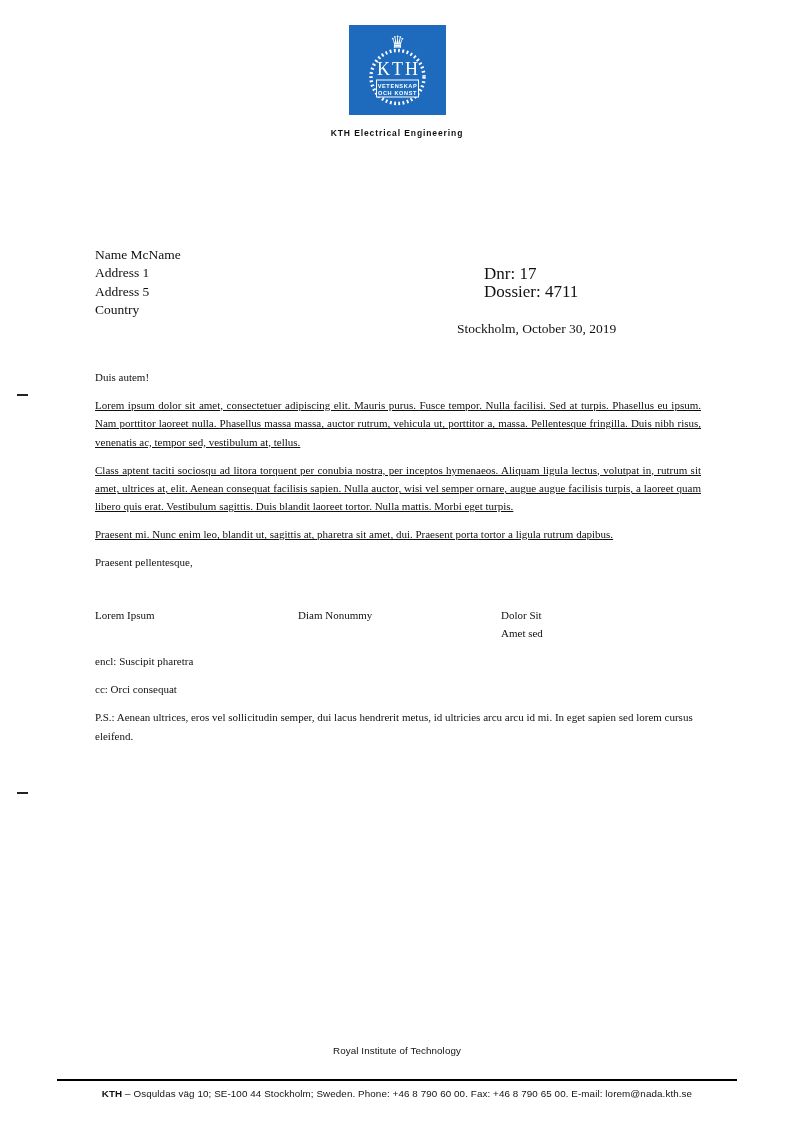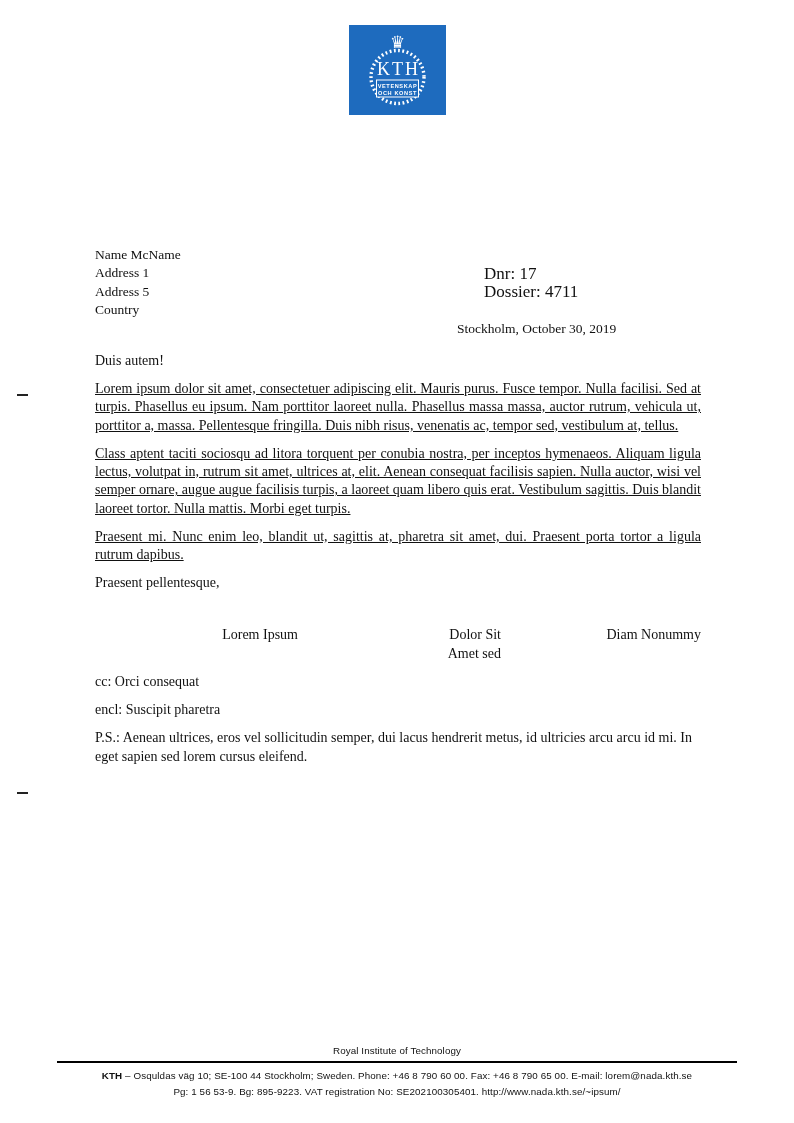--- a/index.html
+++ b/index.html
@@ -82,32 +82,31 @@
     left: 457px;
     top: 320px;
     font-size: 13.5px;
     line-height: 18.4px;
   }
 
   
   .letter-body {
     position: absolute;
     left: 95px;
-    top: 352px;
+    top: 368px;
     width: 606px;
-    font-size: 14px;
+    font-size: 11px;
     line-height: 18.4px;
   }
   .letter-body p { margin: 0 0 9.5px 0; }
   .letter-body p.justified { text-align: justify; text-decoration: underline; }
   .closing { margin-top: 8px !important; }
   .sig-row {
     display: flex;
     margin: 34px 0 10px 0;
-    text-align: right;
   }
   .sig-col { width: 203px; }
   .sig-col:last-child { width: 200px; }
 
   
   .fold-mark {
     position: absolute;
     left: 17px;
     width: 11px;
     height: 2px;
@@ -120,21 +119,21 @@
   .footer {
     position: absolute;
     left: 0;
     width: 100%;
     top: 1045px;
     font-family: "Liberation Sans", sans-serif;
     font-size: 9.8px;
     letter-spacing: 0.1px;
     text-align: center;
   }
-  .institute { margin-bottom: 5px; }
+  .institute { margin-bottom: 23px; }
   .footer-rule {
     width: 680px;
     height: 1.6px;
     background: #000;
     margin: 0 auto 5px auto;
   }
   .f-line { line-height: 16.5px; }
 </style>
 </head>
 <body>
@@ -144,20 +143,21 @@
   <div class="letterhead">
     <svg class="logo" viewBox="0 0 97 90" aria-hidden="true">
       <rect class="logo-bg" x="0" y="0" width="97" height="90"></rect>
       <text class="crown" x="48.5" y="23">♛</text>
       <circle class="wreath" cx="48.5" cy="52" r="26.5"></circle>
       <text class="logo-kth" x="49.5" y="50">KTH</text>
       <rect class="motto-box" x="27.5" y="55" width="42" height="17"></rect>
       <text class="motto" x="48.5" y="62.5">VETENSKAP</text>
       <text class="motto" x="48.5" y="69.5">OCH KONST</text>
     </svg>
+    <div class="dept">KTH Electrical Engineering</div>
   </div>
 
   <div class="recipient">
     <div>Name McName</div>
     <div>Address 1</div>
     <div>Address 5</div>
     <div>Country</div>
   </div>
 
   <div class="refs">
@@ -173,37 +173,36 @@
     <p class="justified">Class aptent taciti sociosqu ad litora torquent per conubia nostra, per inceptos hymenaeos. Aliquam ligula lectus, volutpat in, rutrum sit amet, ultrices at, elit. Aenean consequat facilisis sapien. Nulla auctor, wisi vel semper ornare, augue augue facilisis turpis, a laoreet quam libero quis erat. Vestibulum sagittis. Duis blandit laoreet tortor. Nulla mattis. Morbi eget turpis.</p>
     <p class="justified">Praesent mi. Nunc enim leo, blandit ut, sagittis at, pharetra sit amet, dui. Praesent porta tortor a ligula rutrum dapibus.</p>
     <p class="closing">Praesent pellentesque,</p>
 
     <div class="sig-row">
       <div class="sig-col">
         <div>Lorem Ipsum</div>
         <div></div>
       </div>
       <div class="sig-col">
+        <div>Diam Nonummy</div>
+        <div></div>
+      </div>
+      <div class="sig-col">
         <div>Dolor Sit</div>
         <div>Amet sed</div>
       </div>
-      <div class="sig-col">
-        <div>Diam Nonummy</div>
-        <div></div>
-      </div>
     </div>
 
+    <p>encl: Suscipit pharetra</p>
     <p>cc: Orci consequat</p>
-    <p>encl: Suscipit pharetra</p>
     <p>P.S.: Aenean ultrices, eros vel sollicitudin semper, dui lacus hendrerit metus, id ultricies arcu arcu id mi. In eget sapien sed lorem cursus eleifend.</p>
   </div>
 
   <div class="fold-mark fm1"></div>
   <div class="fold-mark fm2"></div>
 
   <div class="footer">
     <div class="institute">Royal Institute of Technology</div>
     <div class="footer-rule"></div>
     <div class="f-line"><b>KTH</b><span> – Osquldas väg 10; SE-100 44 Stockholm; Sweden. Phone: +46 8 790 60 00. Fax: +46 8 790 65 00. E-mail: lorem@nada.kth.se</span></div>
-    <div class="f-line">Pg: 1 56 53-9. Bg: 895-9223. VAT registration No: SE202100305401. http://www.nada.kth.se/~ipsum/</div>
   </div>
 
 </div>
 
 </body></html>

